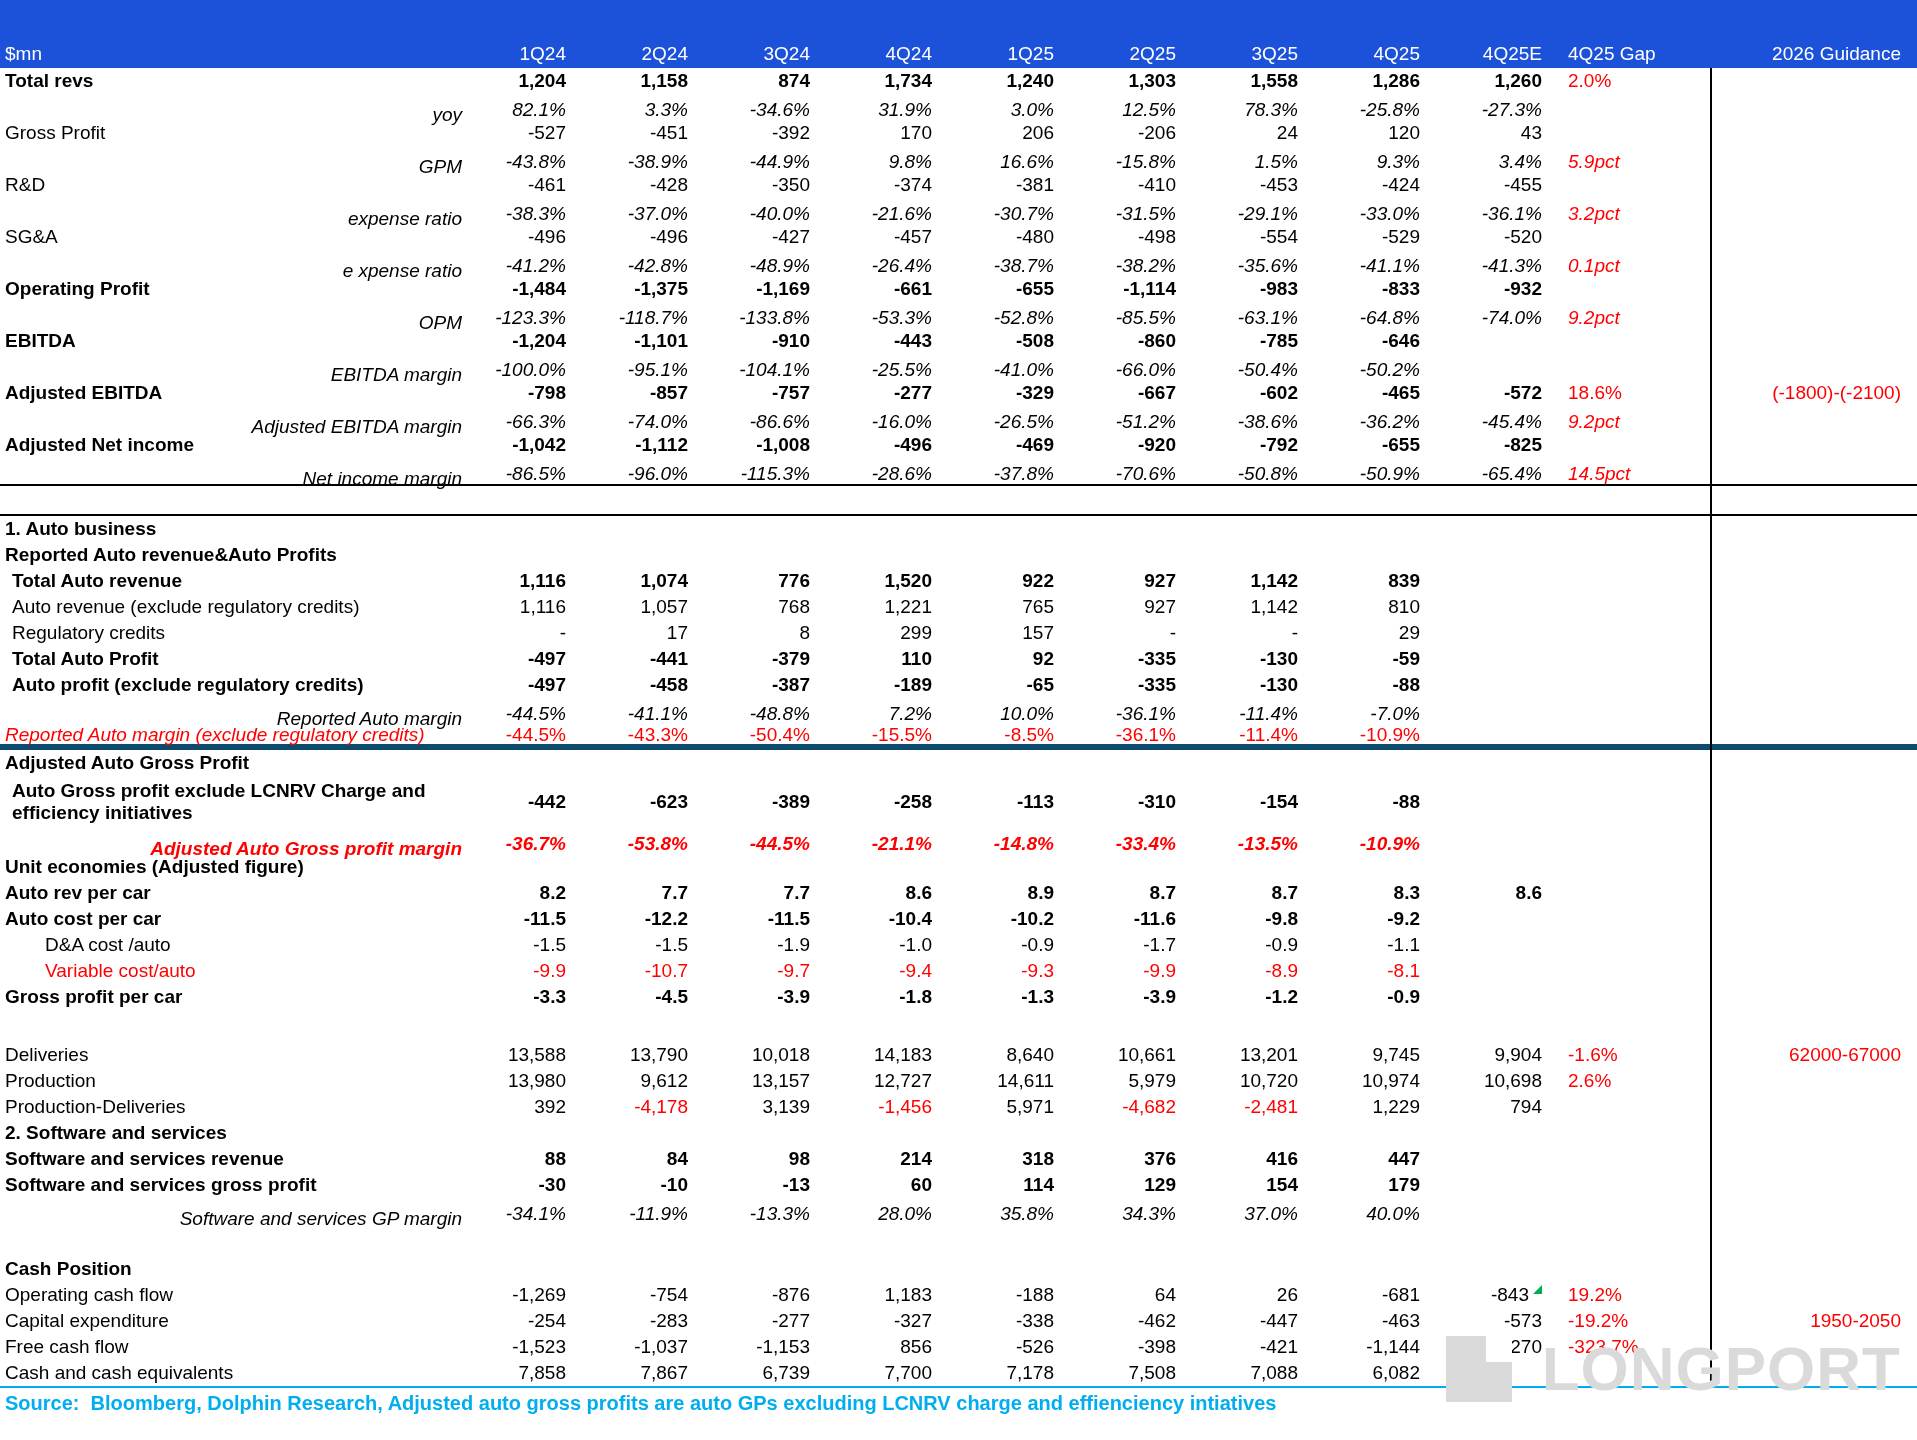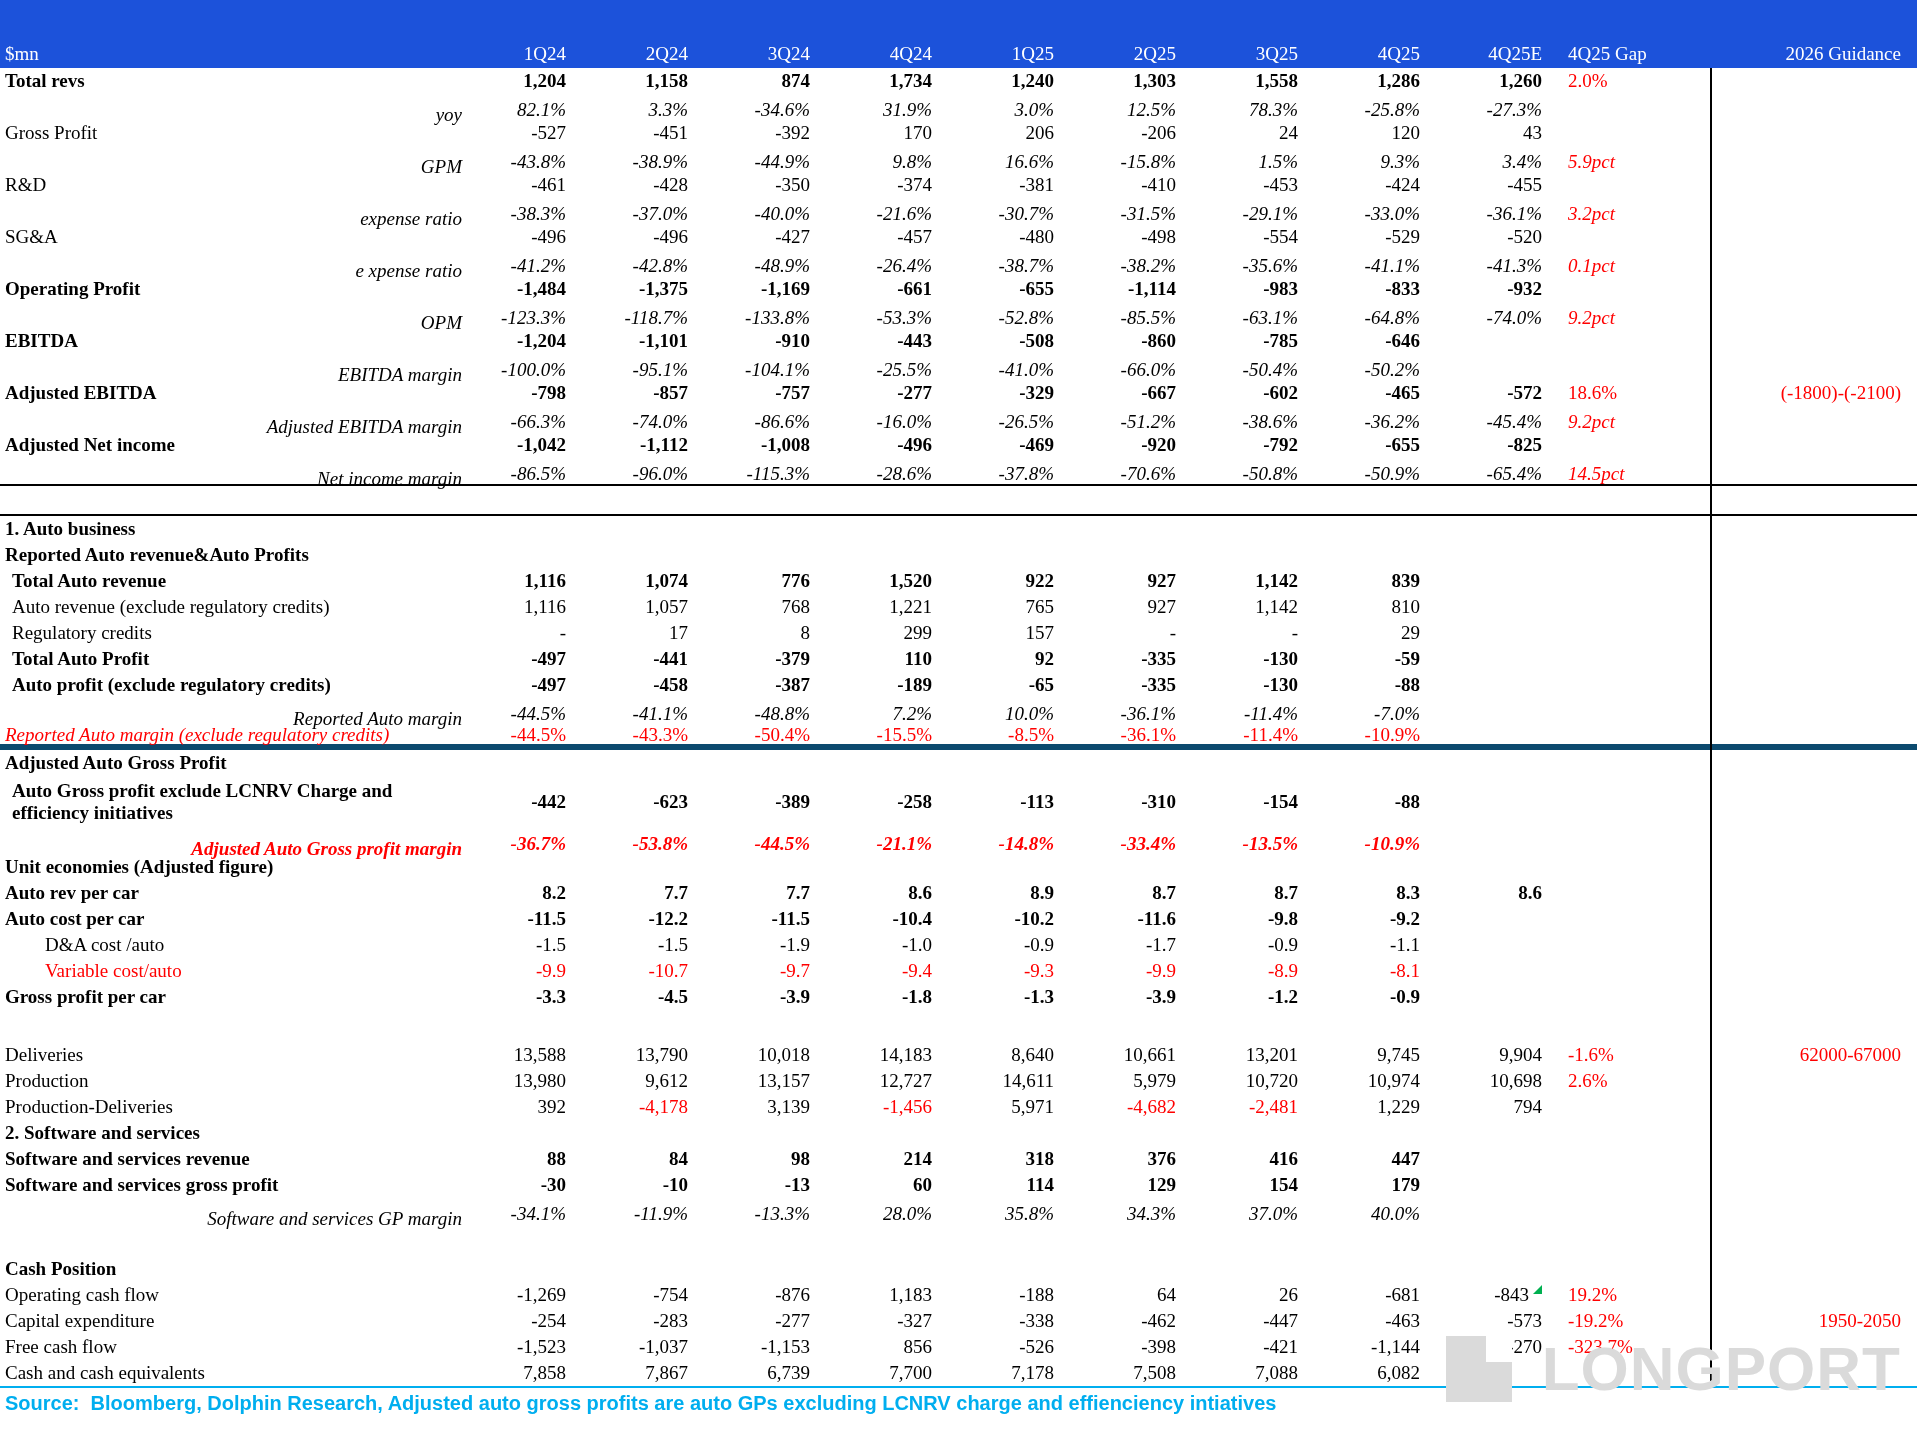--- a/index.html
+++ b/index.html
@@ -12,21 +12,20 @@
     color: #000;
     font-family: "Liberation Sans", sans-serif;
     overflow: hidden;
   }
   .topbar { height: 40px; background: var(--blue, #1C52DA); }
   .row {
     display: grid;
     grid-template-columns: 470px repeat(9, 122px) 142px 207px;
     height: 26px;
     align-items: center;
-    font-family: Liberation Serif, serif;
   }
   .row.header { background: var(--blue, #1C52DA); height: 28px; }
   .row.header .cell { color: #fff; }
   .row.blank { height: 32px; }
   .row.sep { border-top: 2px solid #000; border-bottom: 2px solid #000; }
   .row.bline { border-bottom: 6px solid #0c4a6e; }
   .row.tall { height: 52px; }
   .cell { font-size: 19px; line-height: 1.15; }
   .lbl { padding-left: 5px; white-space: pre; }
   .lbl.right { text-align: right; padding-right: 8px; padding-left: 0; margin-top: 10px; }

